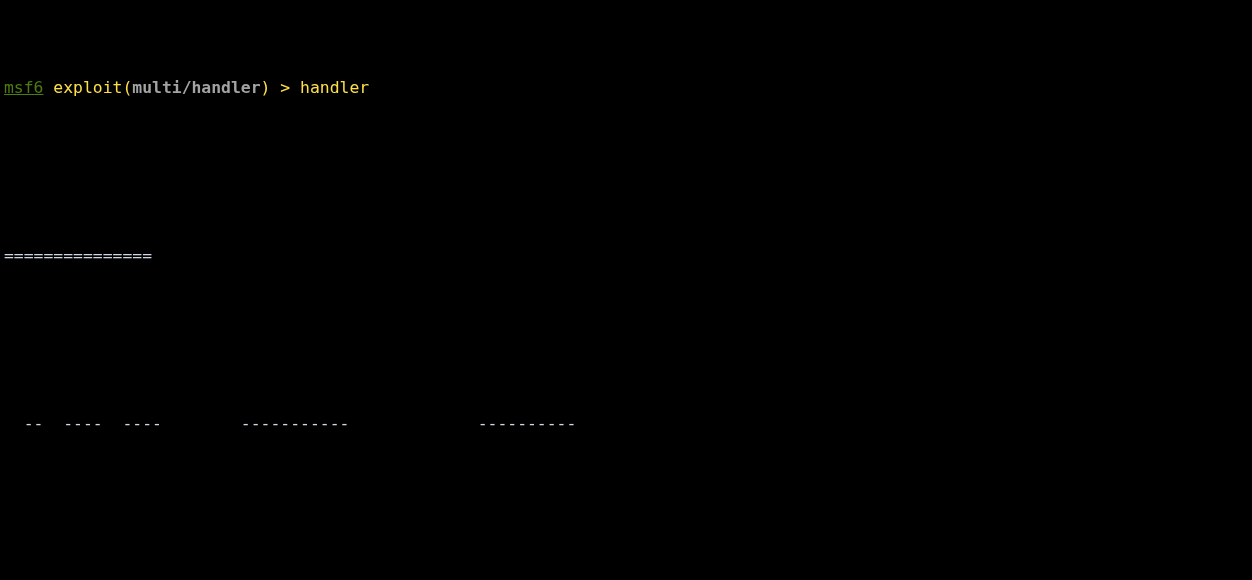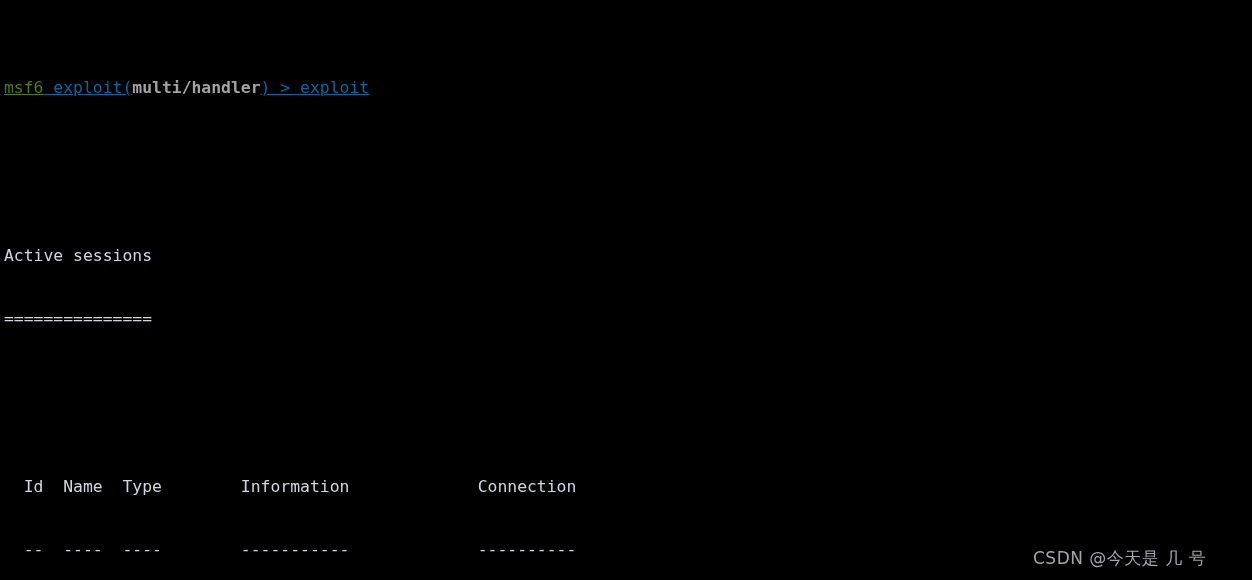--- a/index.html
+++ b/index.html
@@ -29,21 +29,21 @@
   }
   .line {
     height:21px;
     white-space:pre;
     color:#cfd6e4;
   }
   .blank { height:21px; }
 
   
   .msf  { color:#4d7c0f; text-decoration:underline; }
-  .plain{ color:#0369a1;text-decoration:underline; }
+  .plain{ color:#fde047; }
   .mod  { color:#a3a3a3; font-weight:bold; }
 
   .tbl  { color:#cfd6e4; }
 
   
   .watermark {
     position:absolute;
     left:1033px;
     top:548px;
     font-family:"DejaVu Sans","Liberation Sans",sans-serif;
@@ -56,30 +56,28 @@
     pointer-events:none;
   }
 </style>
 </head>
 <body>
 
 <div id="terminal">
   <div class="screen">
 
     
-    <div class="line"><span class="msf">msf6</span><span class="plain"> exploit(</span><span class="mod">multi/handler</span><span class="plain">) &gt; </span><span class="plain">exploit</span></div>
+    <div class="line"><span class="msf">msf6</span><span class="plain"> exploit(</span><span class="mod">multi/handler</span><span class="plain">) &gt; </span><span class="plain">handler</span></div>
 
     <div class="blank"></div>
 
-    <div class="line tbl">Active sessions</div>
     <div class="line tbl">===============</div>
 
     <div class="blank"></div>
 
-    <div class="line tbl">  Id  Name  Type        Information             Connection</div>
     <div class="line tbl">  --  ----  ----        -----------             ----------</div>
     
 
     
 
     
     
 
     
 
@@ -107,14 +105,13 @@
 
     
 
     
     
     
     
 
   </div>
 
-  <div class="watermark">CSDN @今天是 几 号</div>
 </div>
 
 </body></html>

